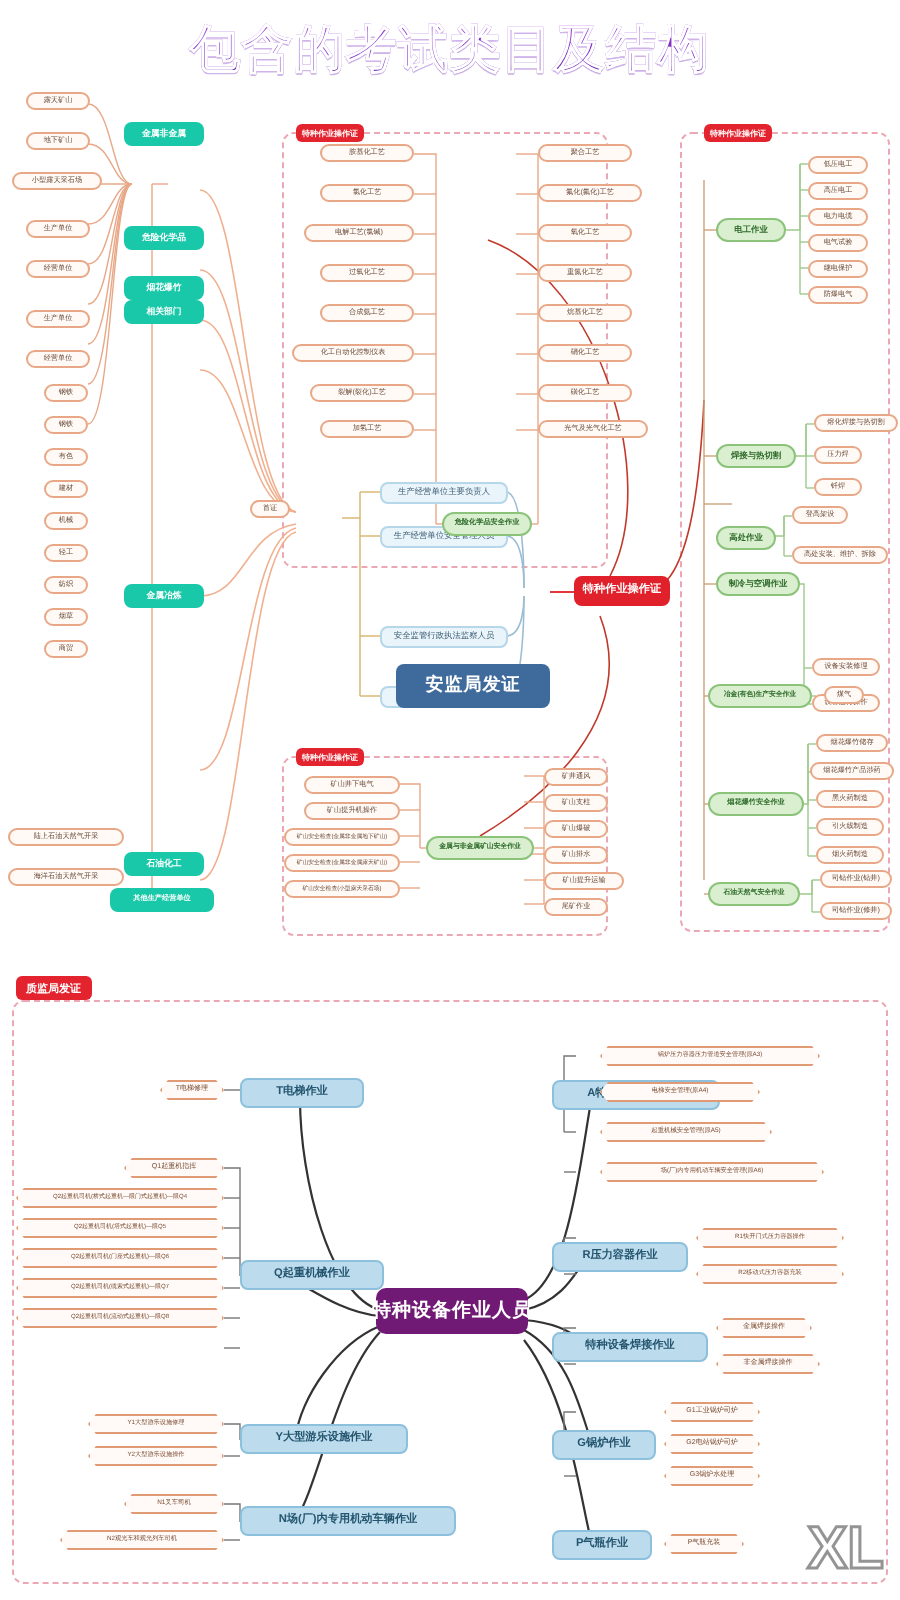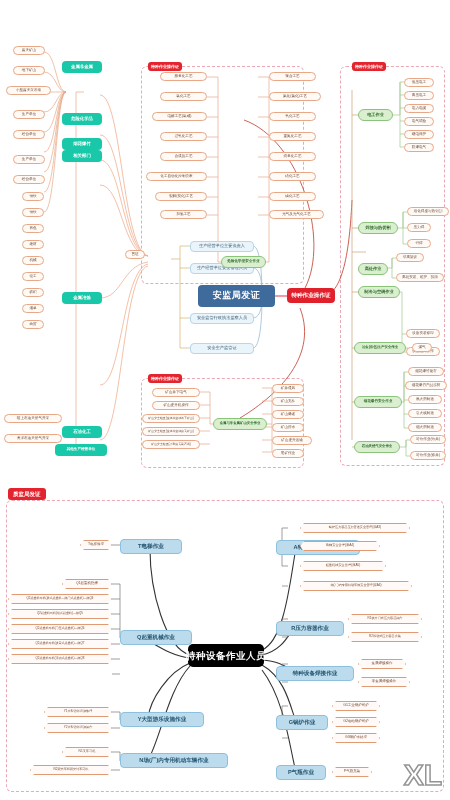--- a/index.html
+++ b/index.html
@@ -53,29 +53,29 @@
     color:#24546e;font-size:5.6px;font-weight:bold;height:15px;padding:0 4px;
   }
   
   .lblue{
     background:#eaf4fb;border:0.8px solid #b6d6ea;border-radius:4px;
     color:#3b5d72;font-size:4.2px;height:11px;padding:0 3px;
   }
   
   .dblue{
     background:#3f6b9c;border-radius:4px;color:#ffffff;font-size:9px;
-    font-weight:bold;height:22px;padding:0 7px;letter-spacing:.5px;
+    font-weight:bold;height:22px;padding:0 7px;letter-spacing:.5px;margin-top:47px;
   }
   
   .redcap{
     background:#e0202a;border-radius:4px;color:#ffffff;font-size:5.6px;
     font-weight:bold;height:15px;padding:0 4px;
   }
   .redbig{
-    background:#000000;border-radius:5px;color:#ffffff;font-size:9.5px;
+    background:#701a75;border-radius:5px;color:#ffffff;font-size:9.5px;
     font-weight:bold;height:23px;padding:0 8px;letter-spacing:.5px;
   }
   
   .tag{
     position:absolute;background:#e3242e;color:#fff;font-size:4px;font-weight:bold;
     border-radius:3px;height:9px;display:flex;align-items:center;justify-content:center;
     padding:0 3px;white-space:nowrap;z-index:12;
   }
   .tag.big{font-size:5.5px;height:12px;padding:0 5px;}
 
@@ -285,20 +285,21 @@
       <path d="M288 682 L282 682"></path>
         <path d="M282 673 L276 673"></path>
       <path d="M288 706 L282 706 L282 722"></path>
       <path d="M288 722 L282 722"></path>
         <path d="M288 738 L282 738"></path>
       <path d="M282 722 L276 722"></path>
       <path d="M288 772 L282 772"></path>
     </g>
   </svg>
 
+  <div class="title">包含的考试类目及结构</div>
 
   <div class="node leaf" style="left:13px;top:46px;width:32px;">露天矿山</div>
   <div class="node leaf" style="left:13px;top:66px;width:32px;">地下矿山</div>
   <div class="node leaf" style="left:6px;top:86px;width:45px;">小型露天采石场</div>
   <div class="node teal" style="left:62px;top:61px;width:40px;">金属非金属</div>
 
   <div class="node leaf" style="left:13px;top:110px;width:32px;">生产单位</div>
   <div class="node leaf" style="left:13px;top:130px;width:32px;">经营单位</div>
   <div class="node teal" style="left:62px;top:113px;width:40px;">危险化学品</div>
 

